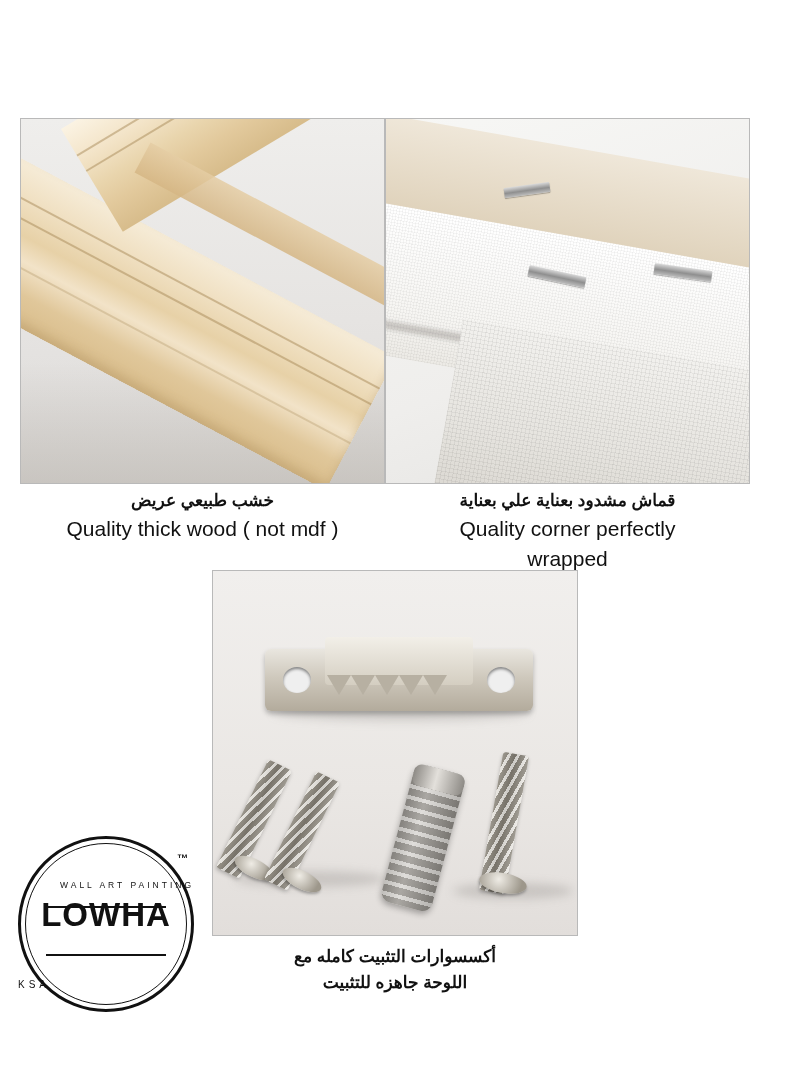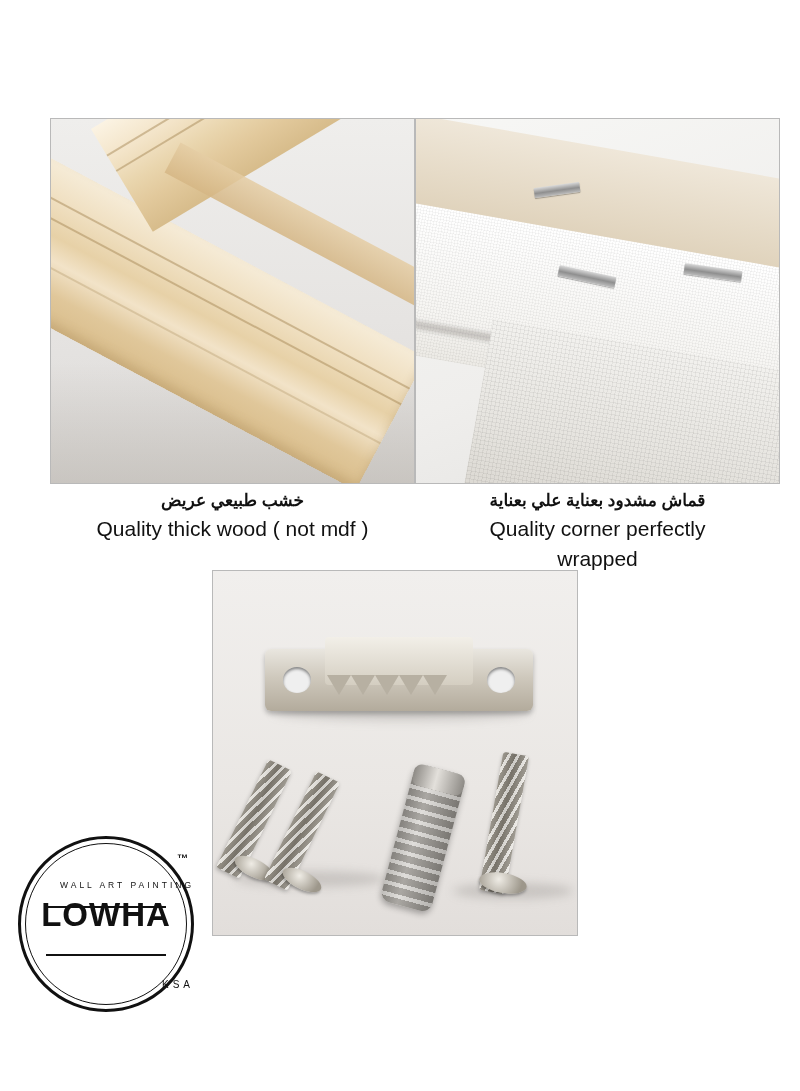--- a/index.html
+++ b/index.html
@@ -22,21 +22,21 @@
     background: #ffffff;
   }
 
   
   .panel-row {
     position: absolute;
     top: 118px;
     left: 20px;
     width: 760px;
     display: flex;
-    justify-content: flex-end;
+    justify-content: flex-start;
   }
   .panel {
     width: 365px;
   }
   .photo {
     width: 365px;
     height: 366px;
     border: 1px solid #b9b9b9;
     box-sizing: border-box;
     background: #f2f0ee;
@@ -327,21 +327,21 @@
     top: 44px;
     text-align: right;
     font-size: 8.5px;
     letter-spacing: 3px;
     color: #111;
   }
   .logo-sub {
     position: absolute;
     left: 0; right: 0;
     bottom: 22px;
-    text-align: right;
+    text-align: left;
     font-size: 10px;
     letter-spacing: 4px;
     color: #111;
   }
   .logo-tm {
     position: absolute;
     right: 6px;
     top: 16px;
     font-size: 11px;
     font-weight: 700;
@@ -439,20 +439,24 @@
         <div class="anchor-cap"></div>
       </div>
 
       <div class="hw-shadow" style="left:240px;top:312px;width:120px;height:16px;"></div>
       <div class="screw" style="left:278px;top:182px;height:140px;transform:rotate(10deg);">
         <div class="screw-threads"></div>
       </div>
       <div class="screw-head" style="left:266px;top:302px;width:48px;height:20px;transform:rotate(10deg);"></div>
     </div>
 
+    <div class="cap-bottom">
+      <div class="cap-ar">أكسسوارات التثبيت كامله مع</div>
+      <div class="cap-ar">اللوحة جاهزه للتثبيت</div>
+    </div>
   </div>
 
   <div class="logo">
     <div class="logo-outer"></div>
     <div class="logo-inner"></div>
     <div class="logo-rule top"></div>
     <div class="logo-rule bot"></div>
     <div class="logo-tag">WALL ART PAINTING</div>
     <div class="logo-word">LOWHA</div>
     <div class="logo-sub">KSA</div>

